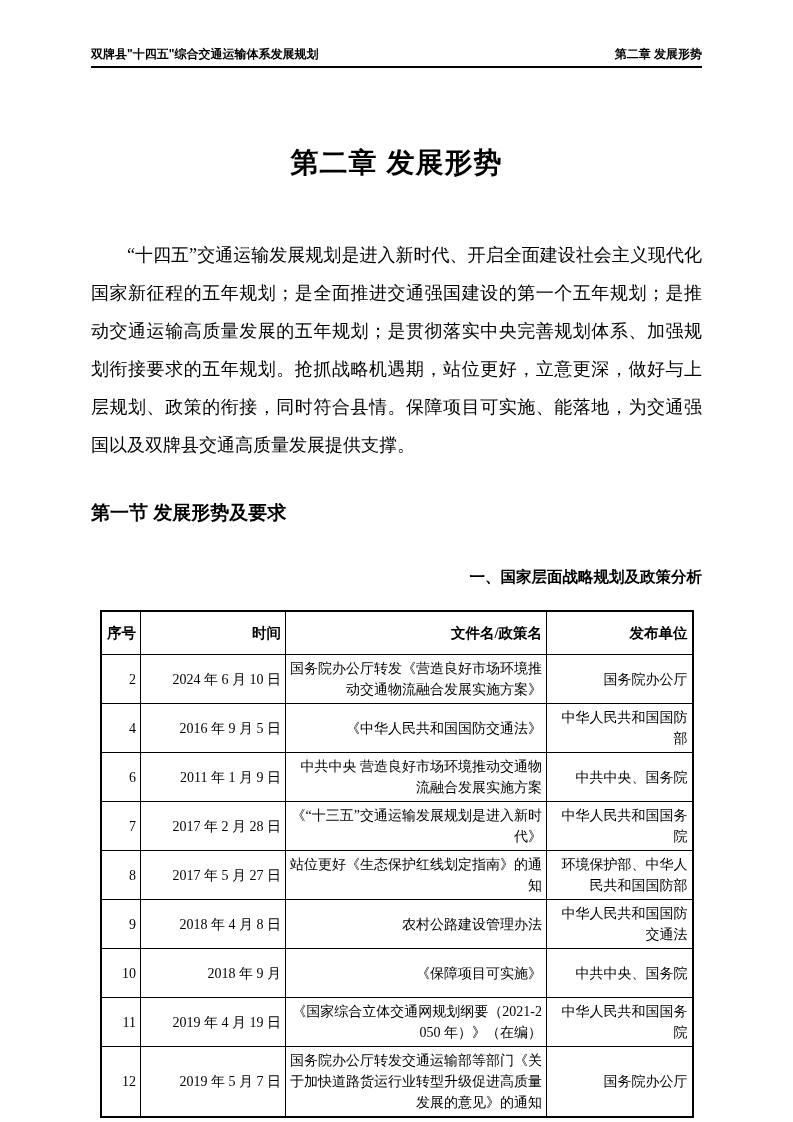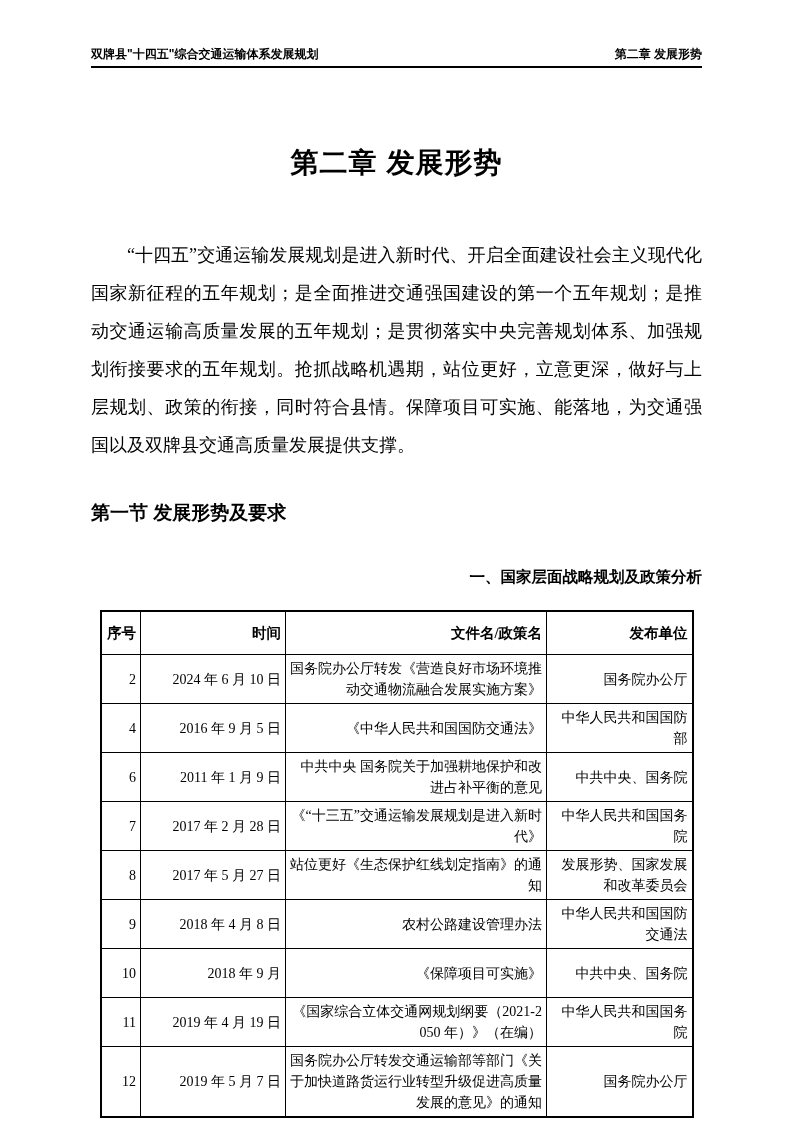--- a/index.html
+++ b/index.html
@@ -150,34 +150,34 @@
           </tr>
           <tr>
             <td>4</td>
             <td>2016 年 9 月 5 日</td>
             <td>《中华人民共和国国防交通法》</td>
             <td>中华人民共和国国防部</td>
           </tr>
           <tr>
             <td>6</td>
             <td>2011 年 1 月 9 日</td>
-            <td>中共中央 国务院关于加强耕地保护和改进占补平衡的意见</td>
+            <td>中共中央 营造良好市场环境推动交通物流融合发展实施方案</td>
             <td>中共中央、国务院</td>
           </tr>
           <tr>
             <td>7</td>
             <td>2017 年 2 月 28 日</td>
             <td>《“十三五”交通运输发展规划是进入新时代》</td>
             <td>中华人民共和国国务院</td>
           </tr>
           <tr>
             <td>8</td>
             <td>2017 年 5 月 27 日</td>
             <td>站位更好《生态保护红线划定指南》的通知</td>
-            <td>发展形势、国家发展和改革委员会</td>
+            <td>环境保护部、中华人民共和国国防部</td>
           </tr>
           <tr>
             <td>9</td>
             <td>2018 年 4 月 8 日</td>
             <td>农村公路建设管理办法</td>
             <td>中华人民共和国国防交通法</td>
           </tr>
           <tr>
             <td>10</td>
             <td>2018 年 9 月</td>

